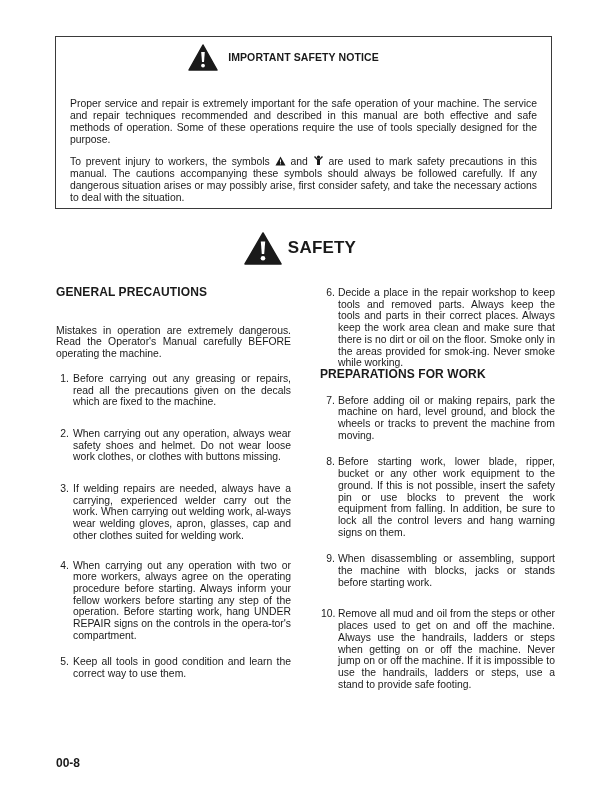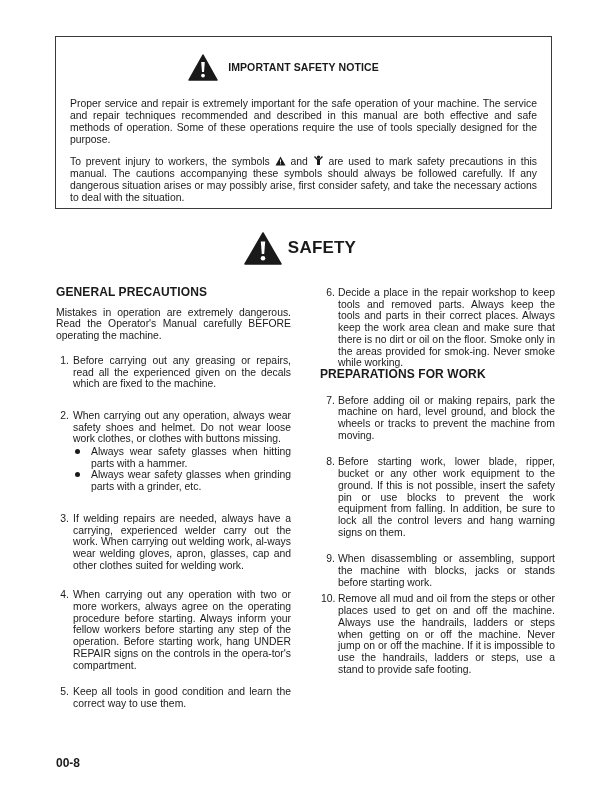--- a/index.html
+++ b/index.html
@@ -4,21 +4,21 @@
   <style>
     * { box-sizing: border-box; margin: 0; padding: 0; }
     html, body { width: 614px; height: 791px; background: #ffffff; overflow: hidden; }
     body { position: relative; font-family: "Liberation Sans", sans-serif; color: #1a1a1a; }
 
     .notice-box {
       position: absolute; left: 55px; top: 36px; width: 497px; height: 173px;
       border: 1.5px solid #3a3a3a;
     }
     .notice-head {
-      position: absolute; left: 0; right: 0; top: 15px; height: 30px;
+      position: absolute; left: 0; right: 0; top: 5px; height: 30px;
       display: flex; justify-content: center; align-items: center;
     }
     .notice-head .tri { width: 30px; height: 27px; margin-right: 10px; margin-left: -40px; }
     .notice-title { font-weight: bold; font-size: 10.5px; letter-spacing: 0.1px; }
 
     .notice-p {
       position: absolute; left: 14px; right: 14px;
       font-size: 10.4px; line-height: 12.1px; text-align: justify;
     }
     .notice-p.p1 { top: 61px; }
@@ -30,21 +30,21 @@
       display: flex; justify-content: center; align-items: center;
     }
     .safety-head .tri { width: 38px; height: 33px; margin-right: 6px; margin-left: -14px; }
     .safety-title { font-weight: bold; font-size: 17px; letter-spacing: 0.2px; }
 
     .col { position: absolute; font-size: 10.4px; line-height: 11.7px; }
     .col.left { left: 56px; width: 235px; top: 287px; }
     .col.right { left: 321px; width: 234px; top: 287px; }
 
     .section-title { font-weight: bold; font-size: 12px; letter-spacing: 0.1px; }
-    .intro { margin-top: 8px; text-align: justify; }
+    .intro { margin-top: 26px; text-align: justify; }
 
     .item { position: relative; padding-left: 17px; text-align: justify; }
     .item .num { position: absolute; left: 5px; top: 0; }
     .col.right .item { padding-left: 17px; }
     .col.right .item .num { left: 0px; width: 14px; text-align: right; }
     .col.left .item .num { width: 13px; text-align: right; left: 0px; }
 
     .bullets { margin-top: 1px; }
     .bullet { position: relative; padding-left: 18px; text-align: justify; }
     .bullet .dot { position: absolute; left: 2px; top: 3px; width: 5px; height: 5px; border-radius: 50%; background: #1a1a1a; }
@@ -86,36 +86,26 @@
   </svg>
   <span class="safety-title">SAFETY</span>
 </div>
 
 <div class="col left">
   <div class="section-title">GENERAL PRECAUTIONS</div>
   <p class="intro">Mistakes in operation are extremely dangerous. Read the Operator's Manual carefully BEFORE operating the machine.</p>
 
   <div class="item" style="margin-top:13px">
     <span class="num">1.</span>
-    <span>Before carrying out any greasing or repairs, read all the experienced given on the decals which are fixed to the machine.</span>
+    <span>Before carrying out any greasing or repairs, read all the precautions given on the decals which are fixed to the machine.</span>
   </div>
 
   <div class="item" style="margin-top:20px">
     <span class="num">2.</span>
     <span>When carrying out any operation, always wear safety shoes and helmet. Do not wear loose work clothes, or clothes with buttons missing.</span>
-    <div class="bullets">
-      <div class="bullet">
-        <span class="dot"></span>
-        <span>Always wear safety glasses when hitting parts with a hammer.</span>
-      </div>
-      <div class="bullet">
-        <span class="dot"></span>
-        <span>Always wear safety glasses when grinding parts with a grinder, etc.</span>
-      </div>
-    </div>
   </div>
 
   <div class="item" style="margin-top:20px">
     <span class="num">3.</span>
     <span>If welding repairs are needed, always have a carrying, experienced welder carry out the work. When carrying out welding work, al-ways wear welding gloves, apron, glasses, cap and other clothes suited for welding work.</span>
   </div>
 
   <div class="item" style="margin-top:18px">
     <span class="num">4.</span>
     <span>When carrying out any operation with two or more workers, always agree on the operating procedure before starting. Always inform your fellow workers before starting any step of the operation. Before starting work, hang UNDER REPAIR signs on the controls in the opera-tor's compartment.</span>
@@ -143,19 +133,19 @@
   <div class="item" style="margin-top:15px">
     <span class="num">8.</span>
     <span>Before starting work, lower blade, ripper, bucket or any other work equipment to the ground. If this is not possible, insert the safety pin or use blocks to prevent the work equipment from falling. In addition, be sure to lock all the control levers and hang warning signs on them.</span>
   </div>
 
   <div class="item" style="margin-top:15px">
     <span class="num">9.</span>
     <span>When disassembling or assembling, support the machine with blocks, jacks or stands before starting work.</span>
   </div>
 
-  <div class="item" style="margin-top:5px">
+  <div class="item" style="margin-top:20px">
     <span class="num">10.</span>
     <span>Remove all mud and oil from the steps or other places used to get on and off the machine. Always use the handrails, ladders or steps when getting on or off the machine. Never jump on or off the machine. If it is impossible to use the handrails, ladders or steps, use a stand to provide safe footing.</span>
   </div>
 </div>
 
 <div class="page-num">00-8</div>
 
 </body></html>

